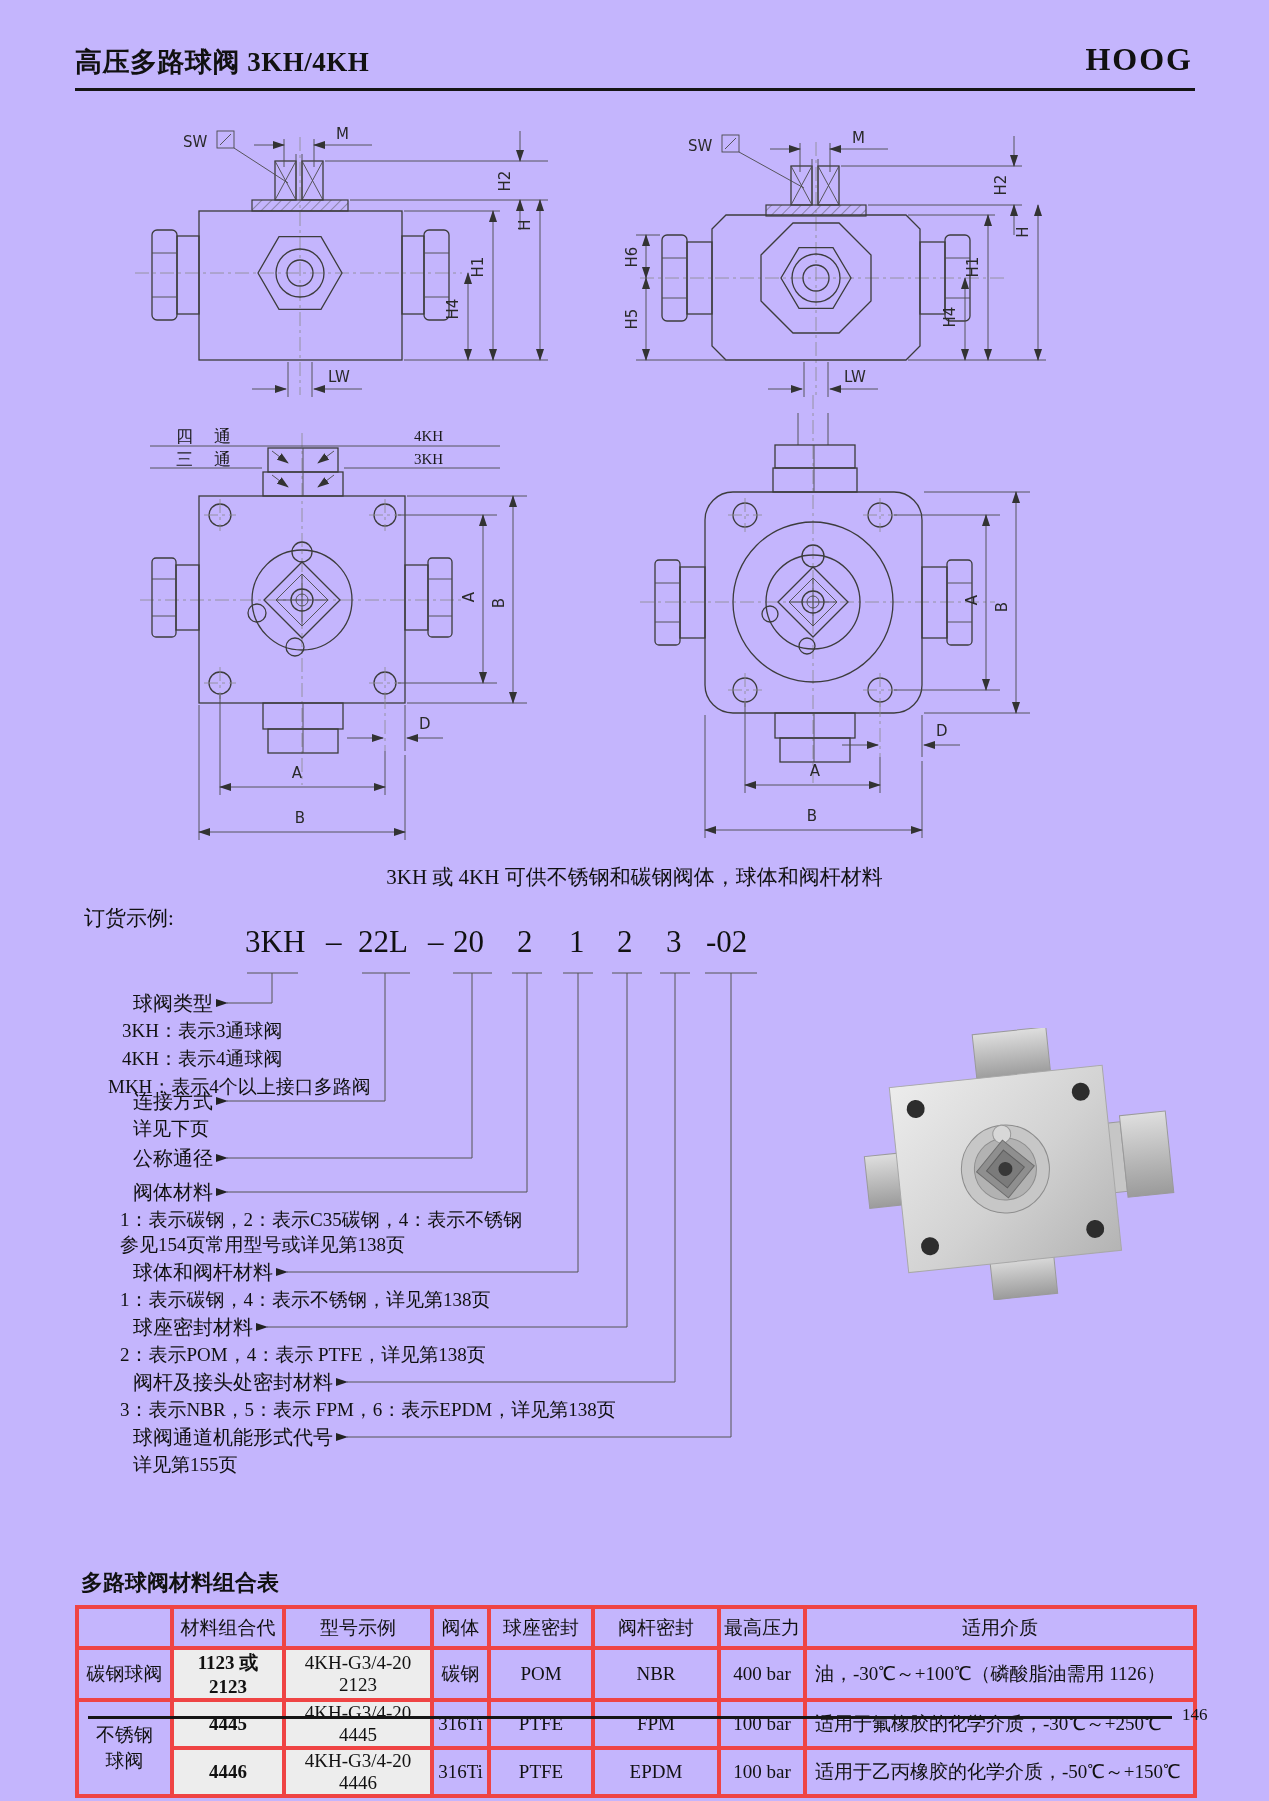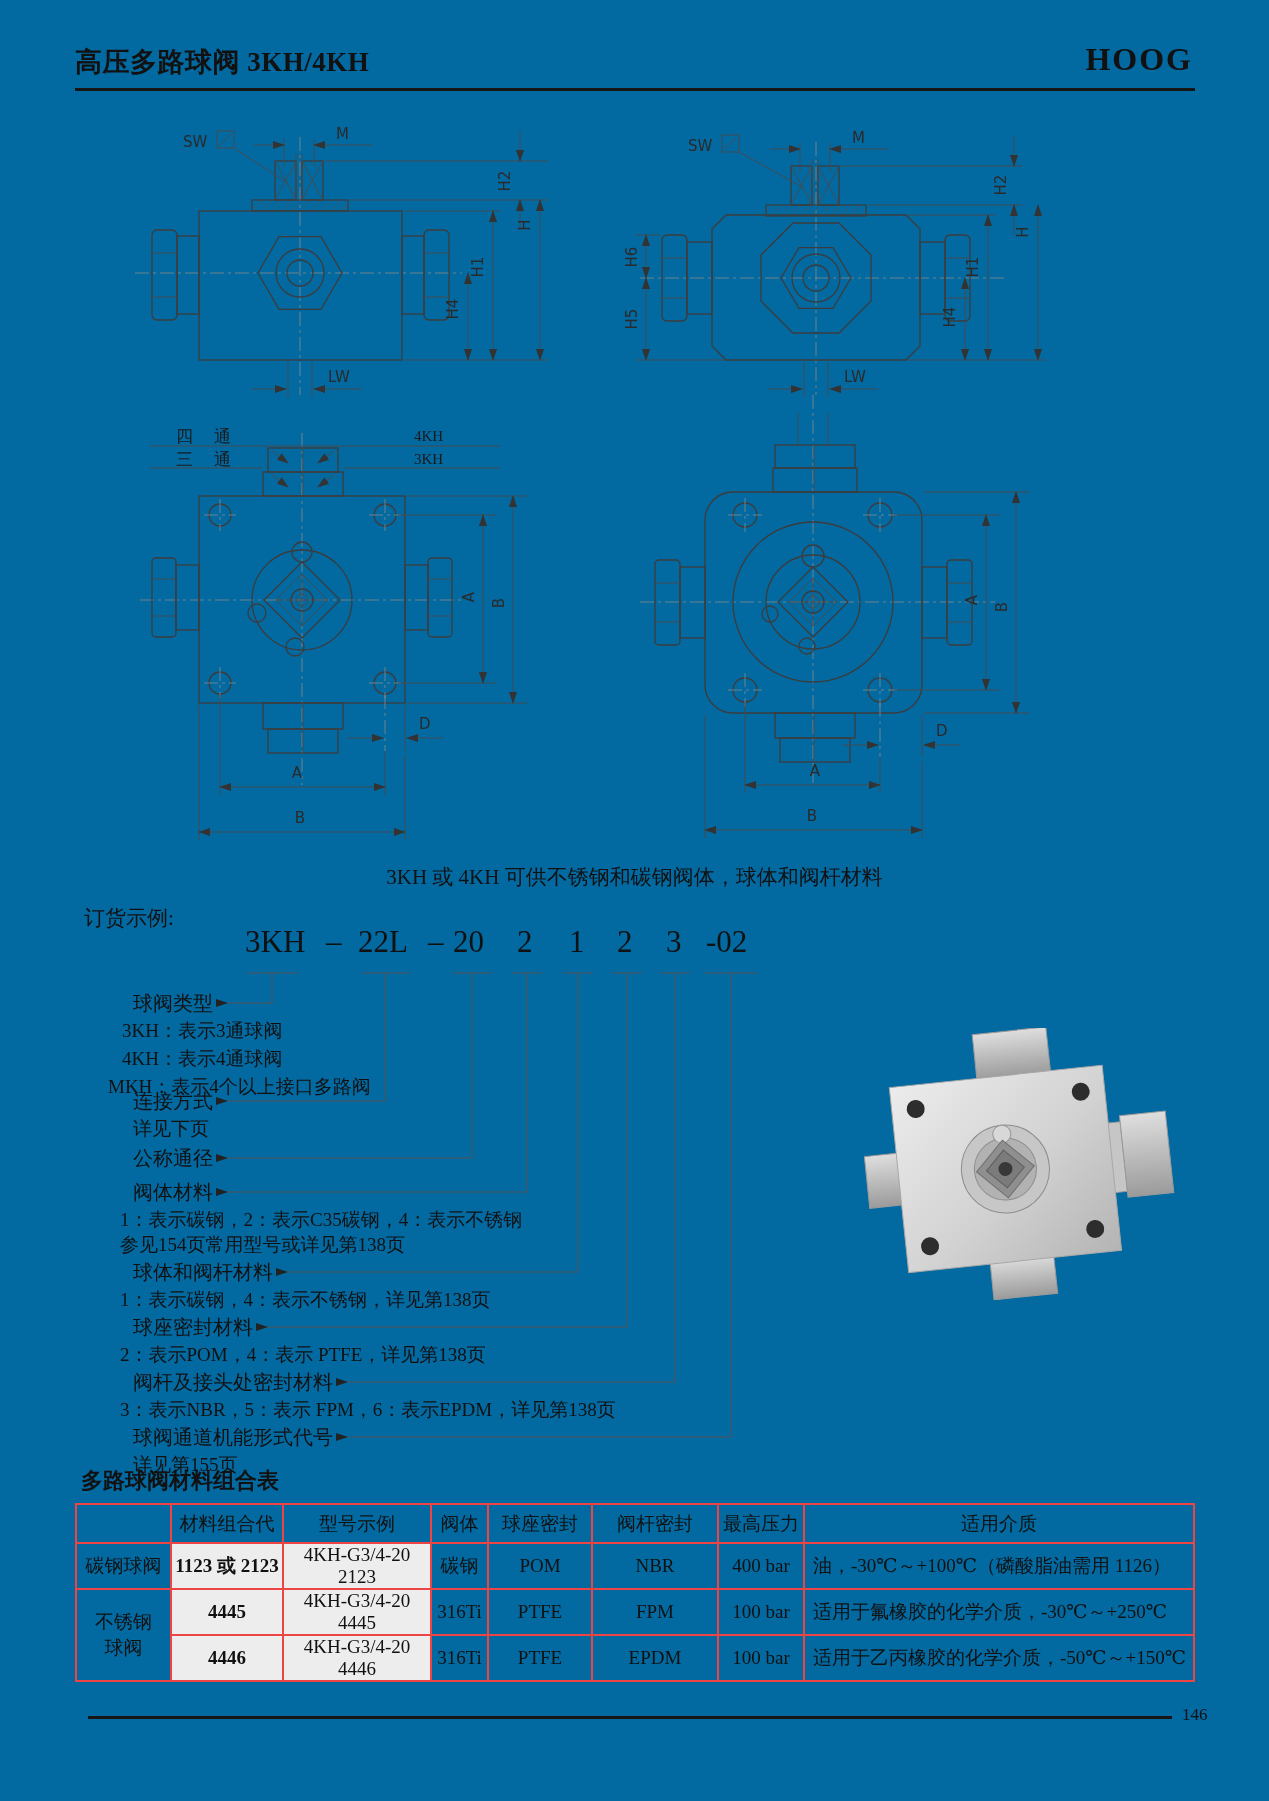--- a/index.html
+++ b/index.html
@@ -1,16 +1,16 @@
 <!DOCTYPE html>
 <html><head>
 <meta charset="utf-8">
 <style>
   html,body { margin:0; padding:0; background:#9a9a9a; }
-  .page { position:relative; width:1269px; height:1801px; background:#0369a1; margin:0 auto;
+  .page { position:relative; width:1269px; height:1801px; background:#c4b5fd; margin:0 auto;
           font-family:"Liberation Serif","DejaVu Serif",serif; color:#111; overflow:hidden; }
 
   
   .hdr { position:absolute; left:75px; right:74px; top:38px; height:50px; border-bottom:3px solid #151515; }
   .hdr-title { position:absolute; left:0; bottom:8px; font-size:27px; font-weight:bold; letter-spacing:0.5px; }
   .hdr-brand { position:absolute; right:2px; bottom:10px; font-size:32px; font-weight:bold; letter-spacing:2px; }
 
   
   .draw { position:absolute; top:95px; left:0; }
   .ln   { stroke:#3c3c3c; stroke-width:1.3; fill:none; }
@@ -26,24 +26,24 @@
   
   .ord { position:absolute; top:900px; left:0; width:1269px; height:612px; }
   .ord-head { position:absolute; left:84px; top:4px; font-size:21px; font-weight:normal;text-align:right; }
   .ord-svg  { position:absolute; top:0; left:0; }
   .code-seg { position:absolute; top:24px; font-size:31px; white-space:nowrap; }
   .ord-title{ position:absolute; font-size:20px; white-space:nowrap; }
   .ord-sub  { position:absolute; font-size:19px; white-space:nowrap; }
   .photo    { position:absolute; left:858px; top:128px; }
 
   
-  .tblwrap { position:absolute; top:1466px; left:75px; width:982px; }
+  .tblwrap { position:absolute; top:1568px; left:75px; width:982px;font-family:Liberation Serif, serif; }
   .tbl-title { font-size:22px; font-weight:bold; margin:0 0 7px 6px; }
   table.mat { border-collapse:collapse; table-layout:fixed; width:1118px; font-size:19px; border:2px solid #111; }
-  table.mat td { border:2px solid #ef4444; text-align:center; height:37px; padding:0 3px; overflow:hidden; }
+  table.mat td { border:4px solid #ef4444; text-align:center; height:37px; padding:0 3px; overflow:hidden; }
   .shade { background:#ededed; }
   .b { font-weight:bold; }
   .media { text-align:left !important; padding-left:8px !important; }
 
   
   .ftr-line { position:absolute; top:1716px; left:88px; width:1084px; border-top:3px solid #161616; }
   .ftr-num  { position:absolute; top:1705px; left:1182px; font-size:17px; }
 </style>
 </head>
 <body>

